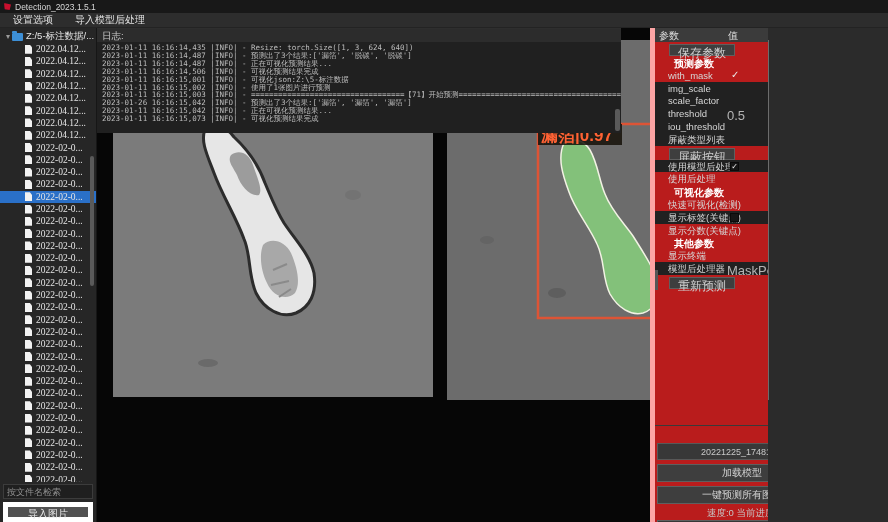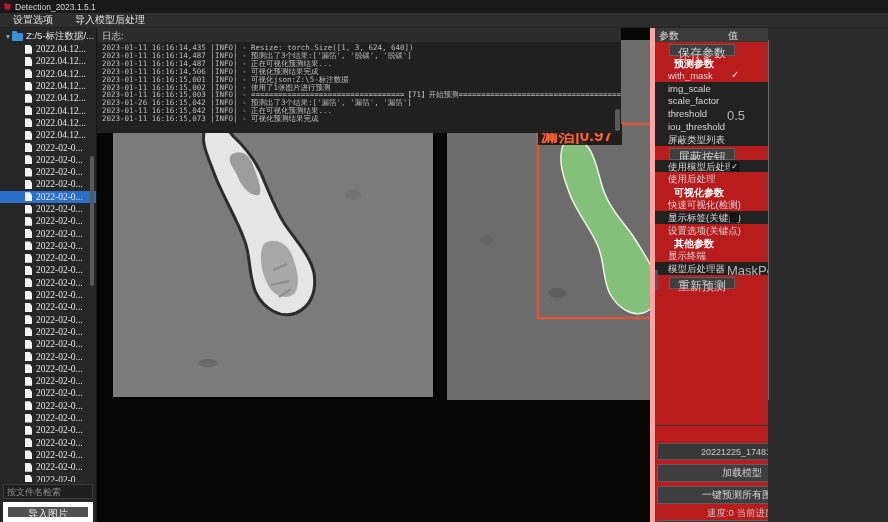--- a/index.html
+++ b/index.html
@@ -363,21 +363,21 @@
           </div>
           <div class="param-section">可视化参数</div>
           <div class="param-item">
             <span class="pi-label">快速可视化(检测)</span>
           </div>
           <div class="param-item dark">
             <span class="pi-label">显示标签(关键点)</span>
             <span class="pi-box"></span>
           </div>
           <div class="param-item">
-            <span class="pi-label">设置选项(关键点)</span>
+            <span class="pi-label">显示分数(关键点)</span>
           </div>
           <div class="param-section">其他参数</div>
           <div class="param-item">
             <span class="pi-label">显示终端</span>
           </div>
           <div class="param-item dark">
             <span class="pi-label">模型后处理器</span>
             <span class="pi-value">MaskPostPro</span>
           </div>
           <div class="param-btnrow"><button class="panel-btn">重新预测</button></div>

